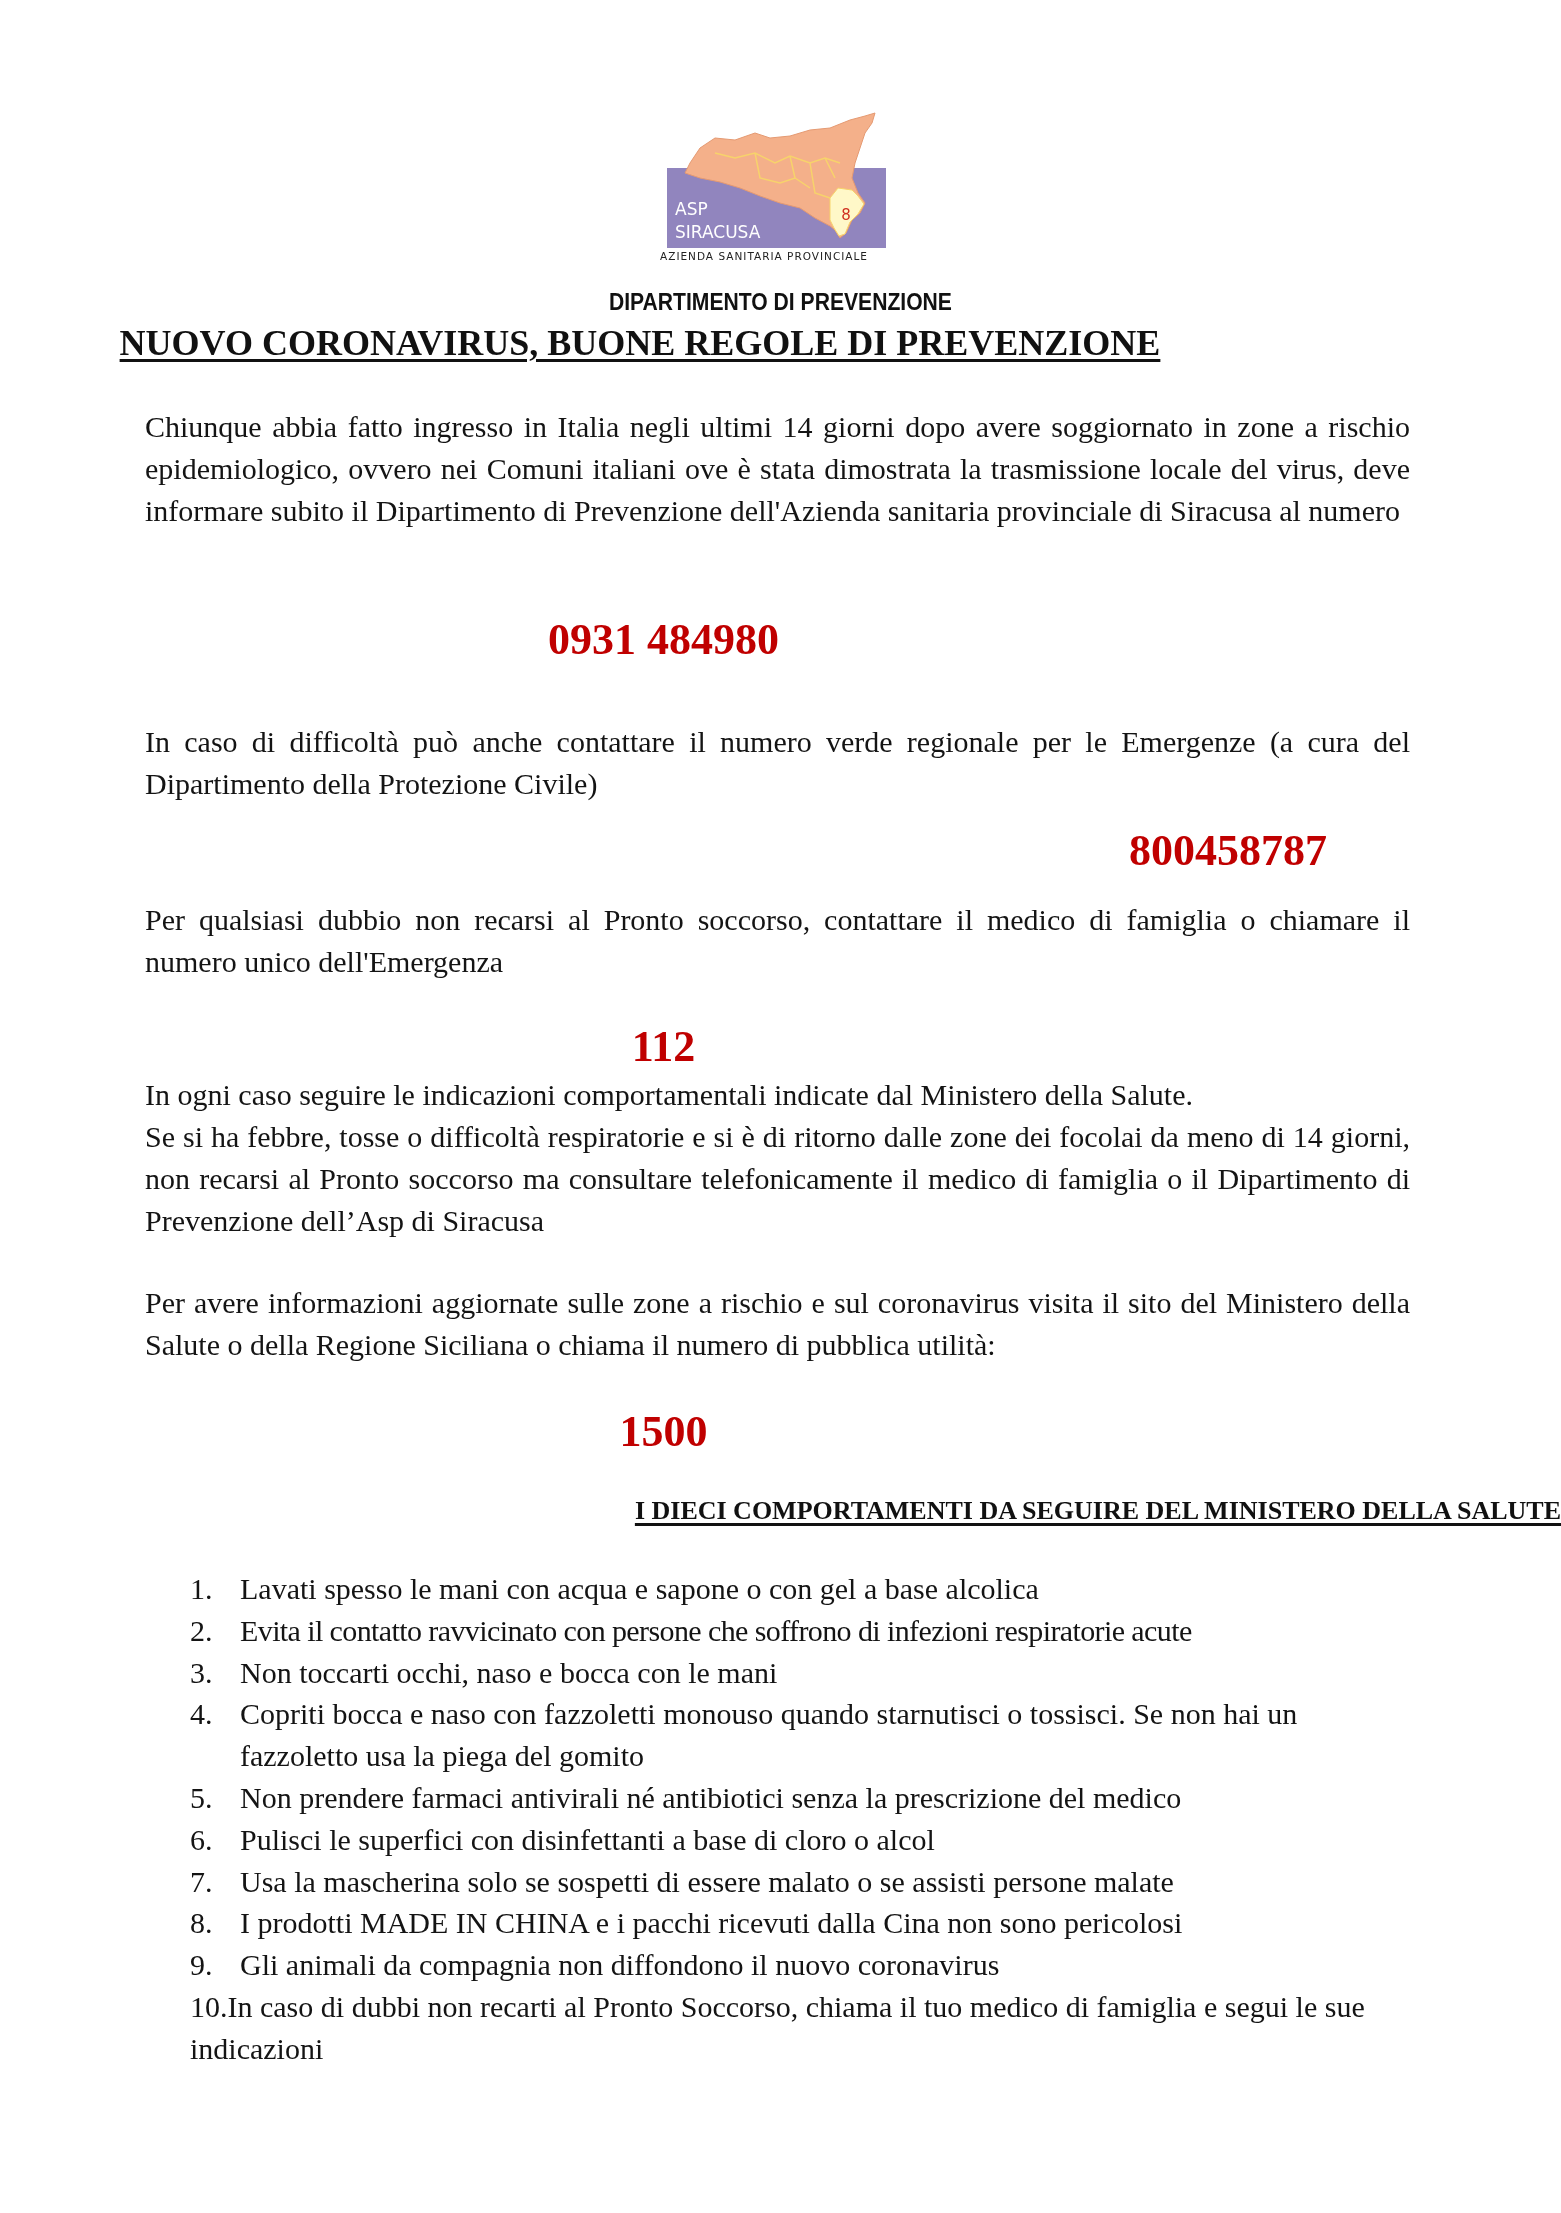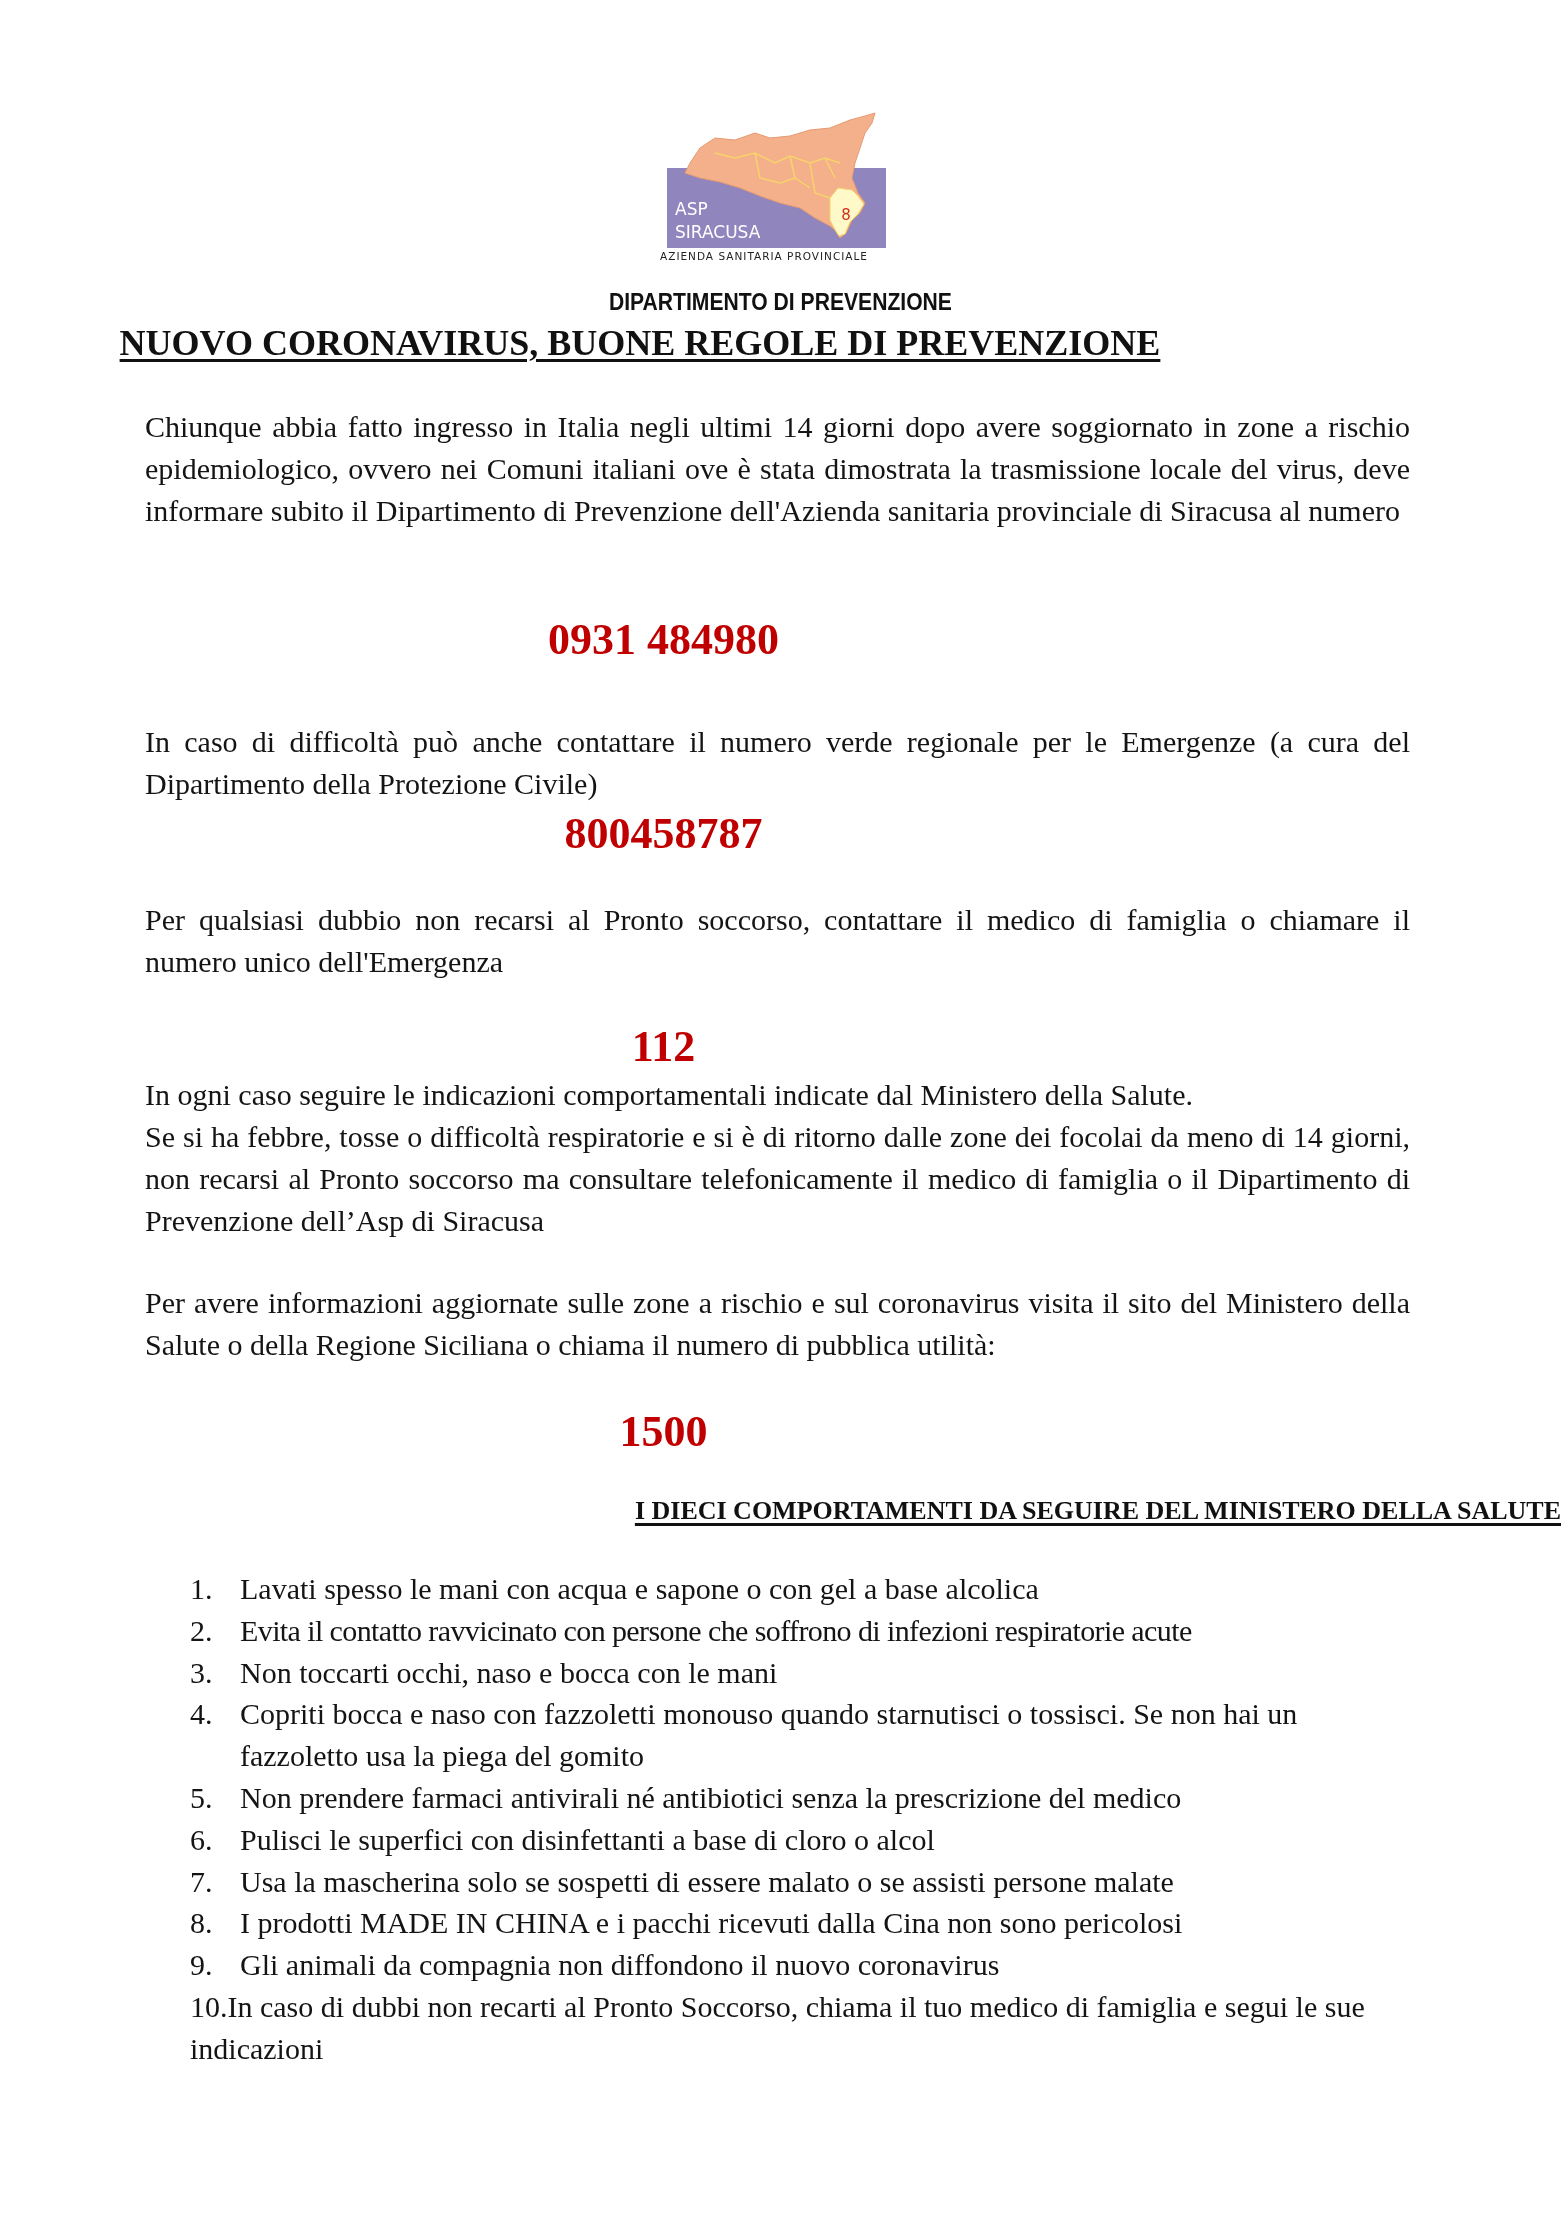--- a/index.html
+++ b/index.html
@@ -49,21 +49,21 @@
 <div class="dept">DIPARTIMENTO DI PREVENZIONE</div>
 
 <div class="title"><span>NUOVO CORONAVIRUS, BUONE REGOLE DI PREVENZIONE</span></div>
 
 <div class="para" style="top:406px;">Chiunque abbia fatto ingresso in Italia negli ultimi 14 giorni dopo avere soggiornato in zone a rischio epidemiologico, ovvero nei Comuni italiani ove è stata dimostrata la trasmissione locale del virus, deve informare subito il Dipartimento di Prevenzione dell'Azienda sanitaria provinciale di Siracusa al numero</div>
 
 <div class="phone" style="top:615px;">0931 484980</div>
 
 <div class="para" style="top:721px;">In caso di difficoltà può anche contattare il numero verde regionale per le Emergenze (a cura del Dipartimento della Protezione Civile)</div>
 
-<div class="phone" style="top:809px;">800458787</div>
+<div class="phone" style="top:826px;text-align:right;">800458787</div>
 
 <div class="para" style="top:899px;">Per qualsiasi dubbio non recarsi al Pronto soccorso, contattare il medico di famiglia o chiamare il numero unico dell'Emergenza</div>
 
 <div class="phone" style="top:1022px;">112</div>
 
 <div class="para" style="top:1074px; text-align:left;">In ogni caso seguire le indicazioni comportamentali indicate dal Ministero della Salute.</div>
 <div class="para" style="top:1116px;">Se si ha febbre, tosse o difficoltà respiratorie e si è di ritorno dalle zone dei focolai da meno di 14 giorni, non recarsi al Pronto soccorso ma consultare telefonicamente il medico di famiglia o il Dipartimento di Prevenzione dell’Asp di Siracusa</div>
 
 <div class="para" style="top:1282px;">Per avere informazioni aggiornate sulle zone a rischio e sul coronavirus visita il sito del Ministero della Salute o della Regione Siciliana o chiama il numero di pubblica utilità:</div>
 

